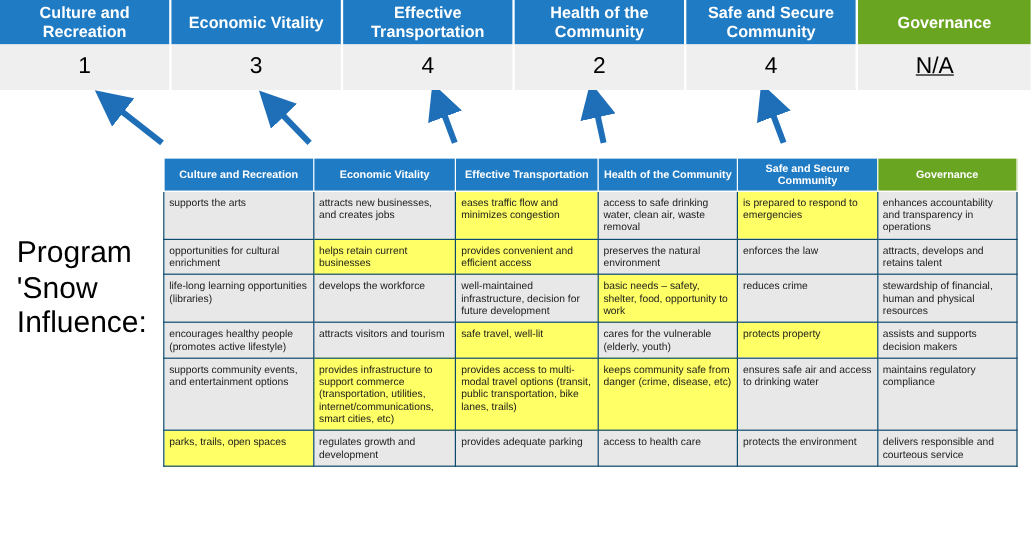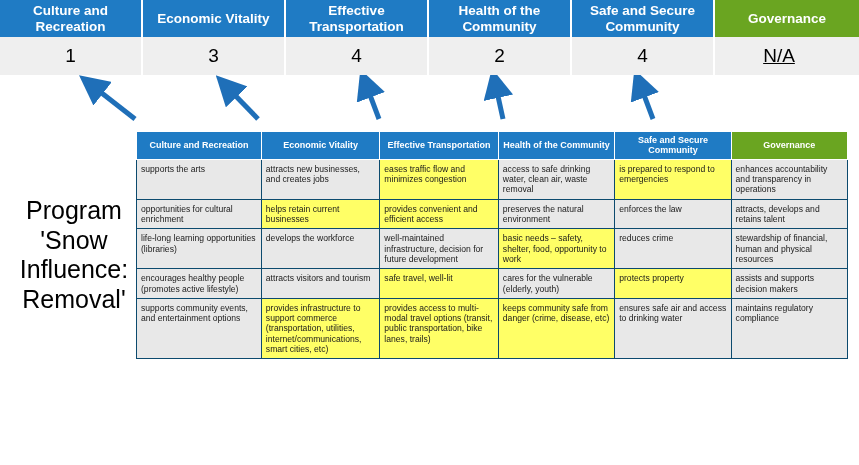--- a/index.html
+++ b/index.html
@@ -72,21 +72,21 @@
 
   
   .caption {
     position: absolute;
     left: 14px;
     top: 196px;
     width: 120px;
     font-size: 25px;
     color: #000000;
     line-height: 1.18;
-    text-align: center;
+    text-align: left;
   }
 
   
   .matrix {
     position: absolute;
     left: 136px;
     top: 131px;
     width: 712px;
     border-collapse: collapse;
     table-layout: fixed;
@@ -151,21 +151,20 @@
       <line x1="503" y1="44" x2="496" y2="12"></line>
       <line x1="653" y1="44" x2="641" y2="12"></line>
     </g>
   </svg>
 </div>
 
 <div class="caption">
   <div>Program</div>
   <div>'Snow</div>
   <div>Influence:</div>
-  <div>Removal'</div>
 </div>
 
 <table class="matrix">
   <colgroup>
     <col style="width:118px">
     <col style="width:112px">
     <col style="width:112px">
     <col style="width:110px">
     <col style="width:110px">
     <col style="width:110px">
@@ -214,14 +213,22 @@
         <td>assists and supports decision makers</td>
       </tr>
       <tr>
         <td>supports community events, and entertainment options</td>
         <td class="hl">provides infrastructure to support commerce (transportation, utilities, internet/communications, smart cities, etc)</td>
         <td class="hl">provides access to multi-modal travel options (transit, public transportation, bike lanes, trails)</td>
         <td class="hl">keeps community safe from danger (crime, disease, etc)</td>
         <td>ensures safe air and access to drinking water</td>
         <td>maintains regulatory compliance</td>
       </tr>
+      <tr>
+        <td class="hl">parks, trails, open spaces</td>
+        <td>regulates growth and development</td>
+        <td>provides adequate parking</td>
+        <td>access to health care</td>
+        <td>protects the environment</td>
+        <td>delivers responsible and courteous service</td>
+      </tr>
     </tbody>
 </table>
 
 </body></html>

